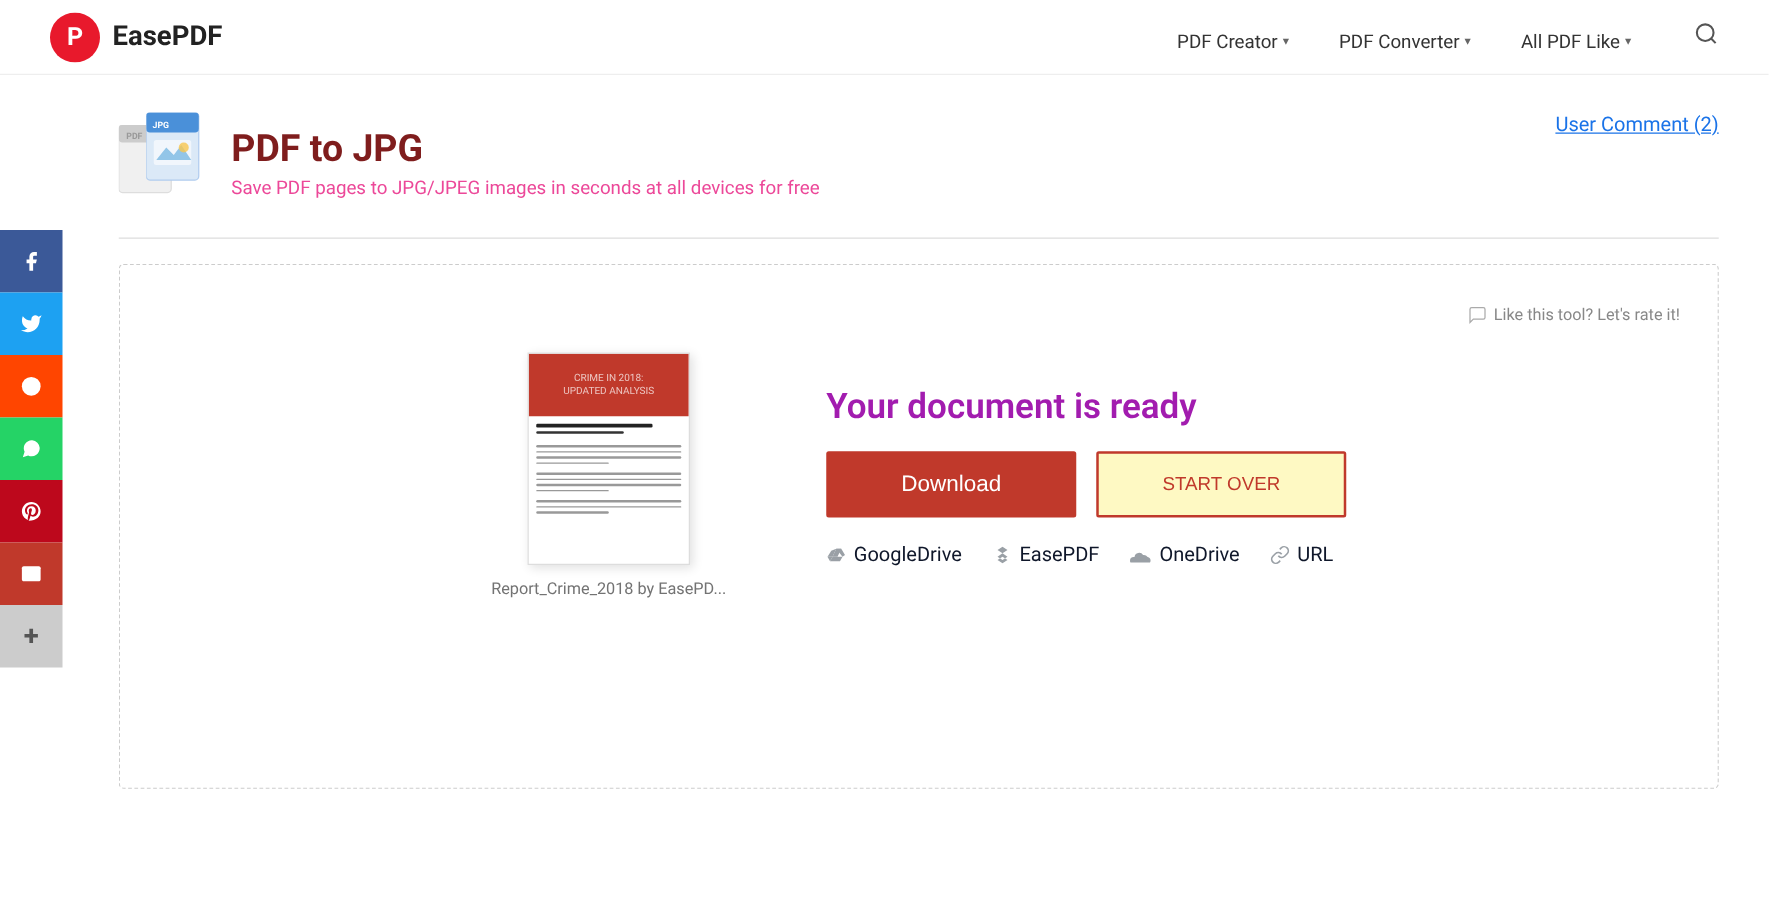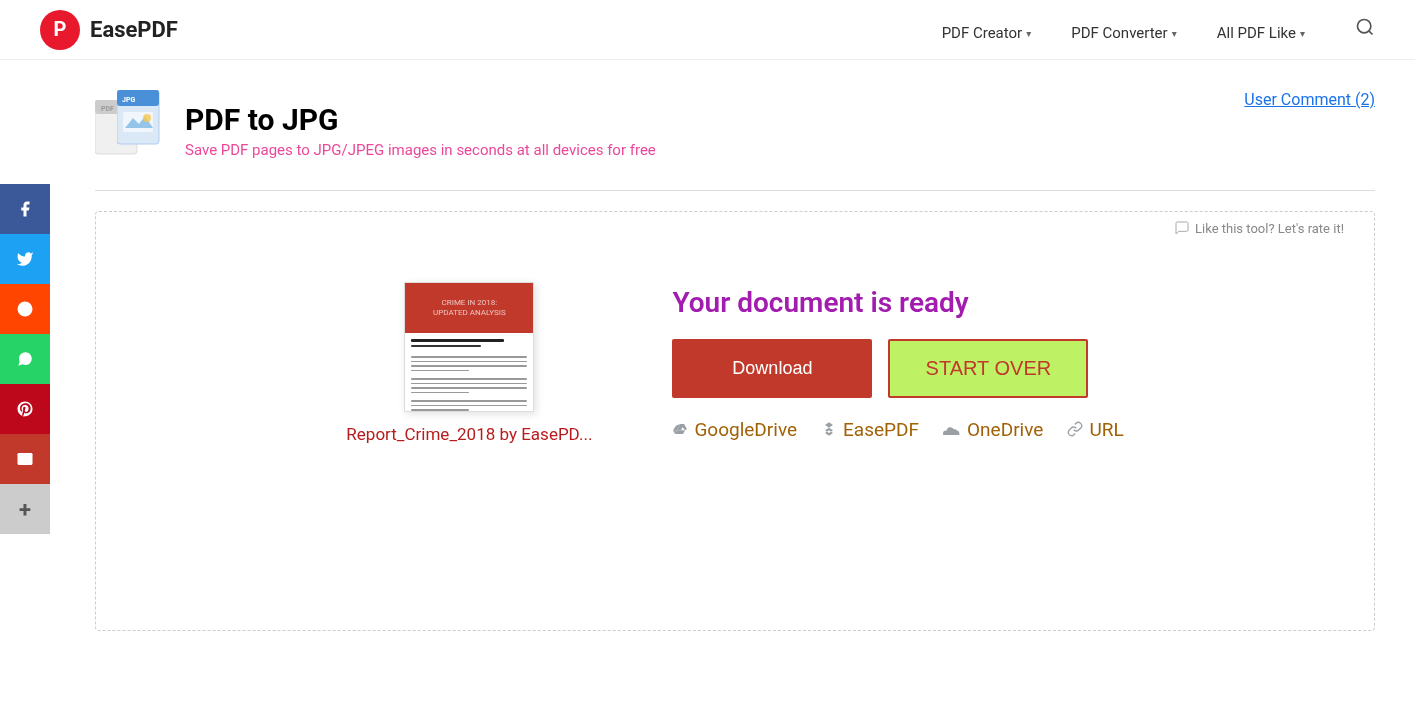--- a/index.html
+++ b/index.html
@@ -115,21 +115,21 @@
       top: 10px;
     }
     .jpg-icon {
       position: absolute;
       right: 0;
       top: 0;
     }
     .page-title-text h1 {
       font-size: 30px;
       font-weight: 700;
-      color: #000000;
+      color: #7f1d1d;
     }
     .page-title-text p {
       font-size: 15px;
       color: #ec4899;
       margin-top: 4px;
     }
     .user-comment-link {
       font-size: 16px;
       color: #1a73e8;
       text-decoration: underline;
@@ -140,21 +140,21 @@
     
     .tool-card {
       border: 1px dashed #ccc;
       border-radius: 4px;
       padding: 30px 40px;
       min-height: 420px;
       position: relative;
     }
     .rate-link {
       position: absolute;
-      top: 8px;
+      top: 32px;
       right: 30px;
       font-size: 13px;
       color: #888;
       cursor: pointer;
       display: flex;
       align-items: center;
       gap: 5px;
     }
 
     
@@ -168,21 +168,21 @@
 
     
     .doc-preview {
       display: flex;
       flex-direction: column;
       align-items: center;
       gap: 12px;
     }
     .doc-thumbnail {
       width: 130px;
-      height: 130px;
+      height: 170px;
       border: 1px solid #ddd;
       background: #fff;
       box-shadow: 2px 2px 8px rgba(0,0,0,0.12);
       overflow: hidden;
       position: relative;
     }
     .doc-header-red {
       background: #c0392b;
       height: 50px;
       display: flex;
@@ -203,22 +203,22 @@
       height: 2px;
       background: #333;
       margin-bottom: 3px;
       border-radius: 1px;
     }
     .doc-body-line.title { width: 80%; background: #222; height: 3px; }
     .doc-body-line.short { width: 60%; }
     .doc-body-line.full { width: 100%; background: #999; height: 1.5px; }
     .doc-body-line.half { width: 50%; background: #999; height: 1.5px; }
     .doc-filename {
-      font-size: 17px;
-      color: #b91c1c;
+      font-size: 13px;
+      color: #737373;
       text-align: center;
     }
 
     
     .ready-section {
       display: flex;
       flex-direction: column;
       align-items: flex-start;
       gap: 20px;
     }
@@ -236,43 +236,43 @@
       color: #fff;
       border: none;
       padding: 16px 24px;
       font-size: 18px;
       font-weight: 500;
       cursor: pointer;
       border-radius: 2px;
       min-width: 200px;
     }
     .start-over-btn {
-      background: #bef264;
+      background: #fef9c3;
       color: #c0392b;
       border: 2px solid #c0392b;
       padding: 16px 32px;
-      font-size: 20px;
+      font-size: 15px;
       font-weight: 500;
       cursor: pointer;
       border-radius: 2px;
       min-width: 200px;
     }
 
     
     .cloud-options {
       display: flex;
       align-items: center;
       gap: 24px;
     }
     .cloud-option {
       display: flex;
       align-items: center;
       gap: 6px;
-      font-size: 19px;
-      color: #a16207;
+      font-size: 16px;
+      color: #0f172a;
       cursor: pointer;
     }
   </style>
 </head>
 <body>
 
 <div class="social-sidebar">
   <div class="social-btn fb">
     <svg width="18" height="18" viewBox="0 0 24 24" fill="white">
         <path d="M18 2h-3a5 5 0 00-5 5v3H7v4h3v8h4v-8h3l1-4h-4V7a1 1 0 011-1h3z"></path>

